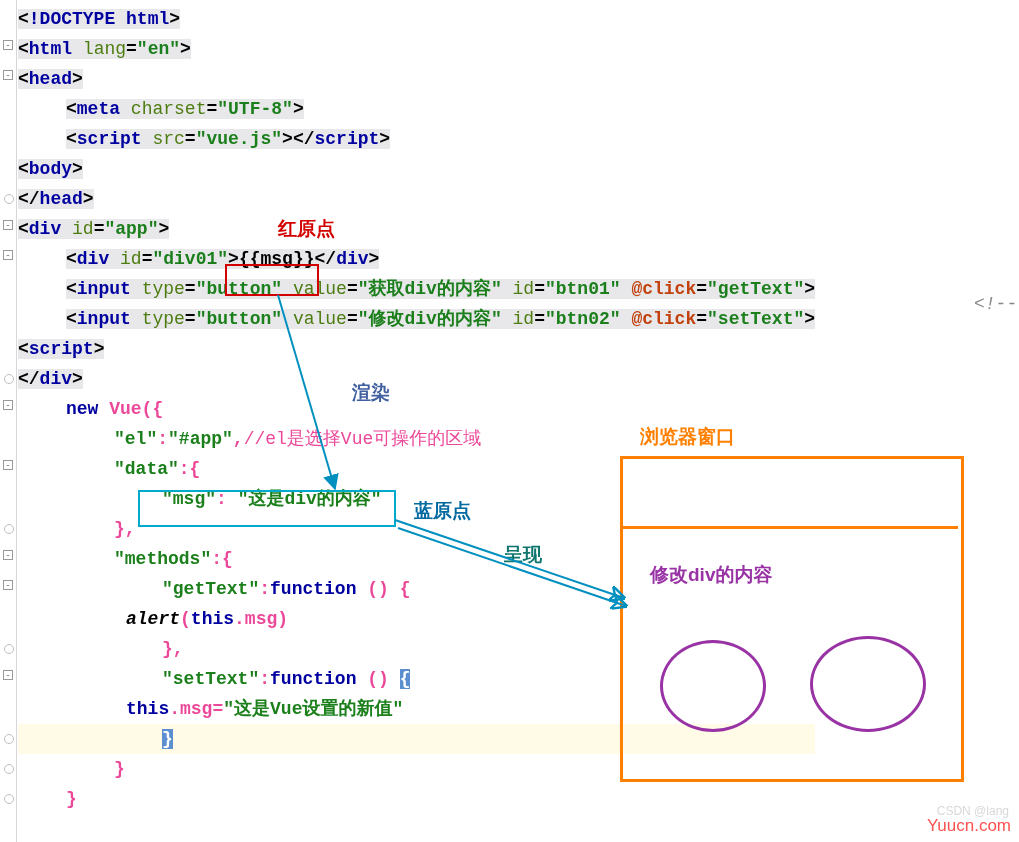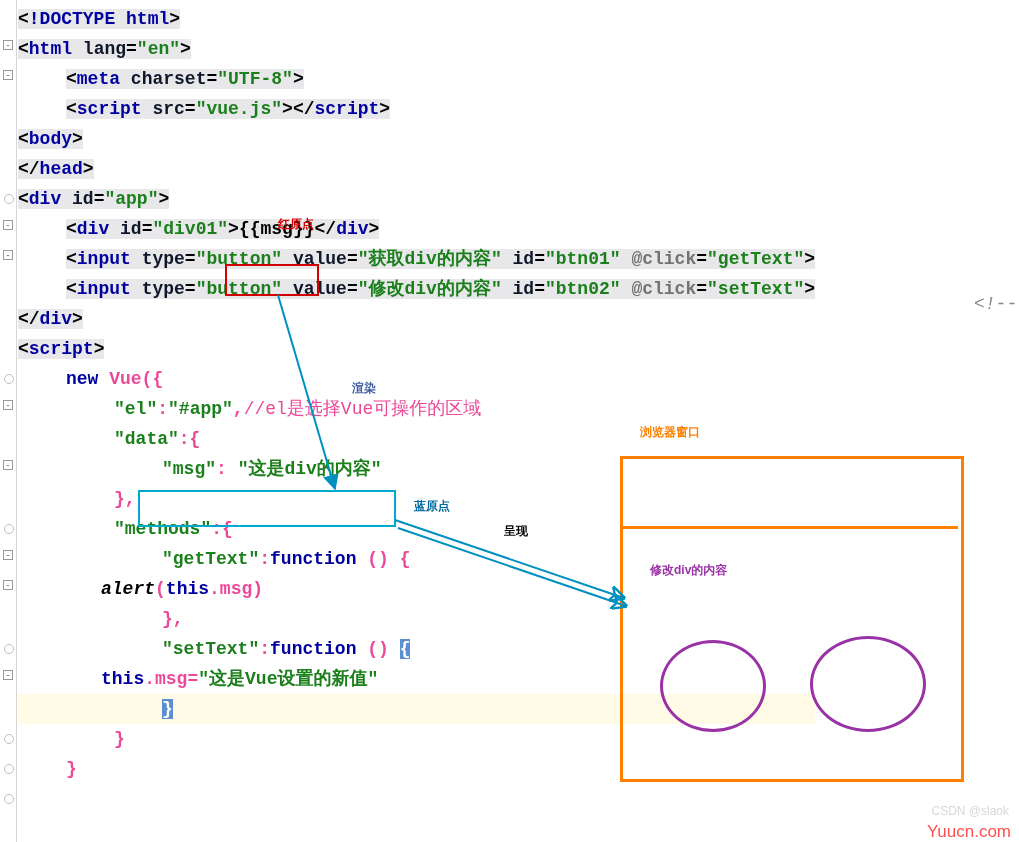--- a/index.html
+++ b/index.html
@@ -4,39 +4,39 @@
 <style>
 html,body{margin:0;padding:0;width:1019px;height:842px;background:#fff;font-family:Consolas,'Courier New',monospace;font-size:18px;overflow:hidden}
 .viewport{position:relative;width:1019px;height:842px}
 .gutter{position:absolute;left:0;top:0;width:16px;height:842px;border-right:1px solid #d6d6d6;background:#fff}
 .fold{position:absolute;left:3px;width:10px;height:10px;border:1px solid #999;background:#fff;font-size:9px;line-height:10px;text-align:center;color:#666;box-sizing:border-box}
 .circ{position:absolute;left:4px;width:8px;height:8px;background:#fff;border:1px solid #bfbfbf;border-radius:50%}
 .code{position:absolute;left:18px;top:4px}
 .line{height:30px;line-height:30px;white-space:pre;font-weight:bold}
 .hl{background:#e8e8ea}
 .t-key{color:#0000a0;font-weight:bold}
-.t-attr{color:#0f172a;font-weight:bold}
+.t-attr{color:#4d7c0f;font-weight:normal}
 .t-str{color:#1b7f1b;font-weight:bold}
 .t-txt{color:#000}
 .t-cmt{color:#ec4899;font-weight:normal}
 .t-js{color:#ec4899;font-weight:bold}
 .t-kw{color:#0000a0;font-weight:bold}
-.t-eattr{color:#737373;font-weight:bold}
+.t-eattr{color:#c2410c;font-weight:bold}
 .indent1{padding-left:48px}
 .indent2{padding-left:96px}
 .indent3{padding-left:144px}
-.indent4{padding-left:83px}
+.indent4{padding-left:108px}
 .red-box{position:absolute;border:2px solid #d30000;background:transparent}
 .blue-box{position:absolute;border:2px solid #00aacc;background:transparent}
 .orange-box{position:absolute;border:3px solid #ff8000;background:transparent}
-.label{position:absolute;font-family:'Microsoft YaHei',sans-serif;font-size:12px;font-weight:bold}
+.label{position:absolute;font-family:'Microsoft YaHei',sans-serif;font-size:19px;font-weight:bold}
 .full-hl{background:#fffbe6}
 .sel{background:#5b8fd0;color:#fff}
 svg.anno{position:absolute;left:0;top:0;pointer-events:none}
-.wm{position:absolute;right:8px;bottom:0;color:#ff5050;font-family:Arial;font-size:17px}
+.wm{position:absolute;right:8px;bottom:6px;color:#ff5050;font-family:Arial;font-size:17px}
 .csdn{position:absolute;right:10px;bottom:24px;color:#d8d8d8;font-family:Arial;font-size:12px}
 .ellipse{position:absolute;border:3px solid #9933a5;border-radius:50%;background:transparent}
 .cmt2{position:absolute;left:974px;top:294px;color:#888;font-style:italic;font-size:18px}
 </style>
 </head>
 <body>
 <div class="viewport">
 
 <div class="gutter">
   <div class="fold" style="top:40px">-</div>
@@ -53,30 +53,31 @@
   <div class="circ" style="top:644px"></div>
   <div class="fold" style="top:670px">-</div>
   <div class="circ" style="top:734px"></div>
   <div class="circ" style="top:764px"></div>
   <div class="circ" style="top:794px"></div>
 </div>
 
 <div class="code">
 <div class="line"><span class="hl"><span class="t-txt">&lt;</span><span class="t-key">!DOCTYPE </span><span class="t-key">html</span><span class="t-txt">&gt;</span></span></div>
 <div class="line"><span class="hl"><span class="t-txt">&lt;</span><span class="t-key">html </span><span class="t-attr">lang</span><span class="t-txt">=</span><span class="t-str">"en"</span><span class="t-txt">&gt;</span></span></div>
+<div class="line"><span class="hl"><span class="t-txt">&lt;</span><span class="t-key">head</span><span class="t-txt">&gt;</span></span></div>
 <div class="line indent1"><span class="hl"><span class="t-txt">&lt;</span><span class="t-key">meta </span><span class="t-attr">charset</span><span class="t-txt">=</span><span class="t-str">"UTF-8"</span><span class="t-txt">&gt;</span></span></div>
 <div class="line indent1"><span class="hl"><span class="t-txt">&lt;</span><span class="t-key">script </span><span class="t-attr">src</span><span class="t-txt">=</span><span class="t-str">"vue.js"</span><span class="t-txt">&gt;&lt;/</span><span class="t-key">script</span><span class="t-txt">&gt;</span></span></div>
 <div class="line"><span class="hl"><span class="t-txt">&lt;</span><span class="t-key">body</span><span class="t-txt">&gt;</span></span></div>
 <div class="line"><span class="hl"><span class="t-txt">&lt;/</span><span class="t-key">head</span><span class="t-txt">&gt;</span></span></div>
 <div class="line"><span class="hl"><span class="t-txt">&lt;</span><span class="t-key">div </span><span class="t-attr">id</span><span class="t-txt">=</span><span class="t-str">"app"</span><span class="t-txt">&gt;</span></span></div>
 <div class="line indent1"><span class="hl"><span class="t-txt">&lt;</span><span class="t-key">div </span><span class="t-attr">id</span><span class="t-txt">=</span><span class="t-str">"div01"</span><span class="t-txt">&gt;</span><span class="t-txt">{{msg}}</span><span class="t-txt">&lt;/</span><span class="t-key">div</span><span class="t-txt">&gt;</span></span></div>
 <div class="line indent1"><span class="hl"><span class="t-txt">&lt;</span><span class="t-key">input </span><span class="t-attr">type</span><span class="t-txt">=</span><span class="t-str">"button"</span><span> </span><span class="t-attr">value</span><span class="t-txt">=</span><span class="t-str">"获取div的内容"</span><span> </span><span class="t-attr">id</span><span class="t-txt">=</span><span class="t-str">"btn01"</span><span> </span><span class="t-eattr">@click</span><span class="t-txt">=</span><span class="t-str">"getText"</span><span class="t-txt">&gt;</span></span></div>
 <div class="line indent1"><span class="hl"><span class="t-txt">&lt;</span><span class="t-key">input </span><span class="t-attr">type</span><span class="t-txt">=</span><span class="t-str">"button"</span><span> </span><span class="t-attr">value</span><span class="t-txt">=</span><span class="t-str">"修改div的内容"</span><span> </span><span class="t-attr">id</span><span class="t-txt">=</span><span class="t-str">"btn02"</span><span> </span><span class="t-eattr">@click</span><span class="t-txt">=</span><span class="t-str">"setText"</span><span class="t-txt">&gt;</span></span></div>
+<div class="line"><span class="hl"><span class="t-txt">&lt;</span><span class="t-key">script</span><span class="t-txt">&gt;</span></span></div>
 <div class="line"><span class="hl"><span class="t-txt">&lt;/</span><span class="t-key">div</span><span class="t-txt">&gt;</span></span></div>
-<div class="line"><span class="hl"><span class="t-txt">&lt;</span><span class="t-key">script</span><span class="t-txt">&gt;</span></span></div>
 <div class="line indent1"><span class="t-kw">new</span><span class="t-js"> Vue({</span></div>
 <div class="line indent2"><span class="t-str">"el"</span><span class="t-js">:</span><span class="t-str">"#app"</span><span class="t-js">,</span><span class="t-cmt">//el是选择Vue可操作的区域</span></div>
 <div class="line indent2"><span class="t-str">"data"</span><span class="t-js">:{</span></div>
 <div class="line indent3"><span class="t-str">"msg"</span><span class="t-js">: </span><span class="t-str">"这是div的内容"</span></div>
 <div class="line indent2"><span class="t-js">},</span></div>
 <div class="line indent2"><span class="t-str">"methods"</span><span class="t-js">:{</span></div>
 <div class="line indent3"><span class="t-str">"getText"</span><span class="t-js">:</span><span class="t-kw">function</span><span class="t-js"> () {</span></div>
 <div class="line indent4"><span style="font-style:italic">alert</span><span class="t-js">(</span><span class="t-kw">this</span><span class="t-js">.msg)</span></div>
 <div class="line indent3"><span class="t-js">},</span></div>
 <div class="line indent3"><span class="t-str">"setText"</span><span class="t-js">:</span><span class="t-kw">function</span><span class="t-js"> () </span><span class="sel">{</span></div>
@@ -88,21 +89,21 @@
 </div>
 
 <div class="cmt2">&lt;!--</div>
 
 <div class="red-box" style="left:225px;top:264px;width:90px;height:28px"></div>
 <div class="blue-box" style="left:138px;top:490px;width:254px;height:33px"></div>
 
 <div class="label" style="left:278px;top:216px;color:#d30000">红原点</div>
 <div class="label" style="left:352px;top:380px;color:#4060a0">渲染</div>
 <div class="label" style="left:414px;top:498px;color:#0369a1">蓝原点</div>
-<div class="label" style="left:504px;top:523px;color:#000000">呈现</div>
+<div class="label" style="left:504px;top:542px;color:#0f766e">呈现</div>
 <div class="label" style="left:640px;top:424px;color:#ff8000">浏览器窗口</div>
 
 <div class="orange-box" style="left:620px;top:456px;width:338px;height:320px"></div>
 <div class="orange-box" style="left:620px;top:456px;width:338px;height:70px;border-bottom:3px solid #ff8000;border-top:none;border-left:none;border-right:none"></div>
 <div class="label" style="left:650px;top:562px;color:#9933a5">修改div的内容</div>
 <div class="ellipse" style="left:660px;top:640px;width:100px;height:86px"></div>
 <div class="ellipse" style="left:810px;top:636px;width:110px;height:90px"></div>
 
 <svg class="anno" width="1019" height="842">
   <defs>
@@ -111,15 +112,15 @@
         </marker>
     <marker id="ar-teal" viewBox="0 0 10 10" refX="9" refY="5" markerWidth="8" markerHeight="8" orient="auto">
           <path d="M0 0 L10 5 L0 10 L3 5 z" fill="none" stroke="#0090c0" stroke-width="1.5"></path>
         </marker>
   </defs>
   <line x1="278" y1="295" x2="335" y2="489" stroke="#0090c0" stroke-width="2" marker-end="url(#ar-blue)"></line>
   <line x1="395" y1="520" x2="624" y2="598" stroke="#0090c0" stroke-width="2" marker-end="url(#ar-teal)"></line>
   <line x1="398" y1="528" x2="626" y2="606" stroke="#0090c0" stroke-width="2" marker-end="url(#ar-teal)"></line>
 </svg>
 
-<div class="csdn">CSDN @slaok</div>
+<div class="csdn">CSDN @lang</div>
 <div class="wm">Yuucn.com</div>
 </div>
 
 </body></html>

